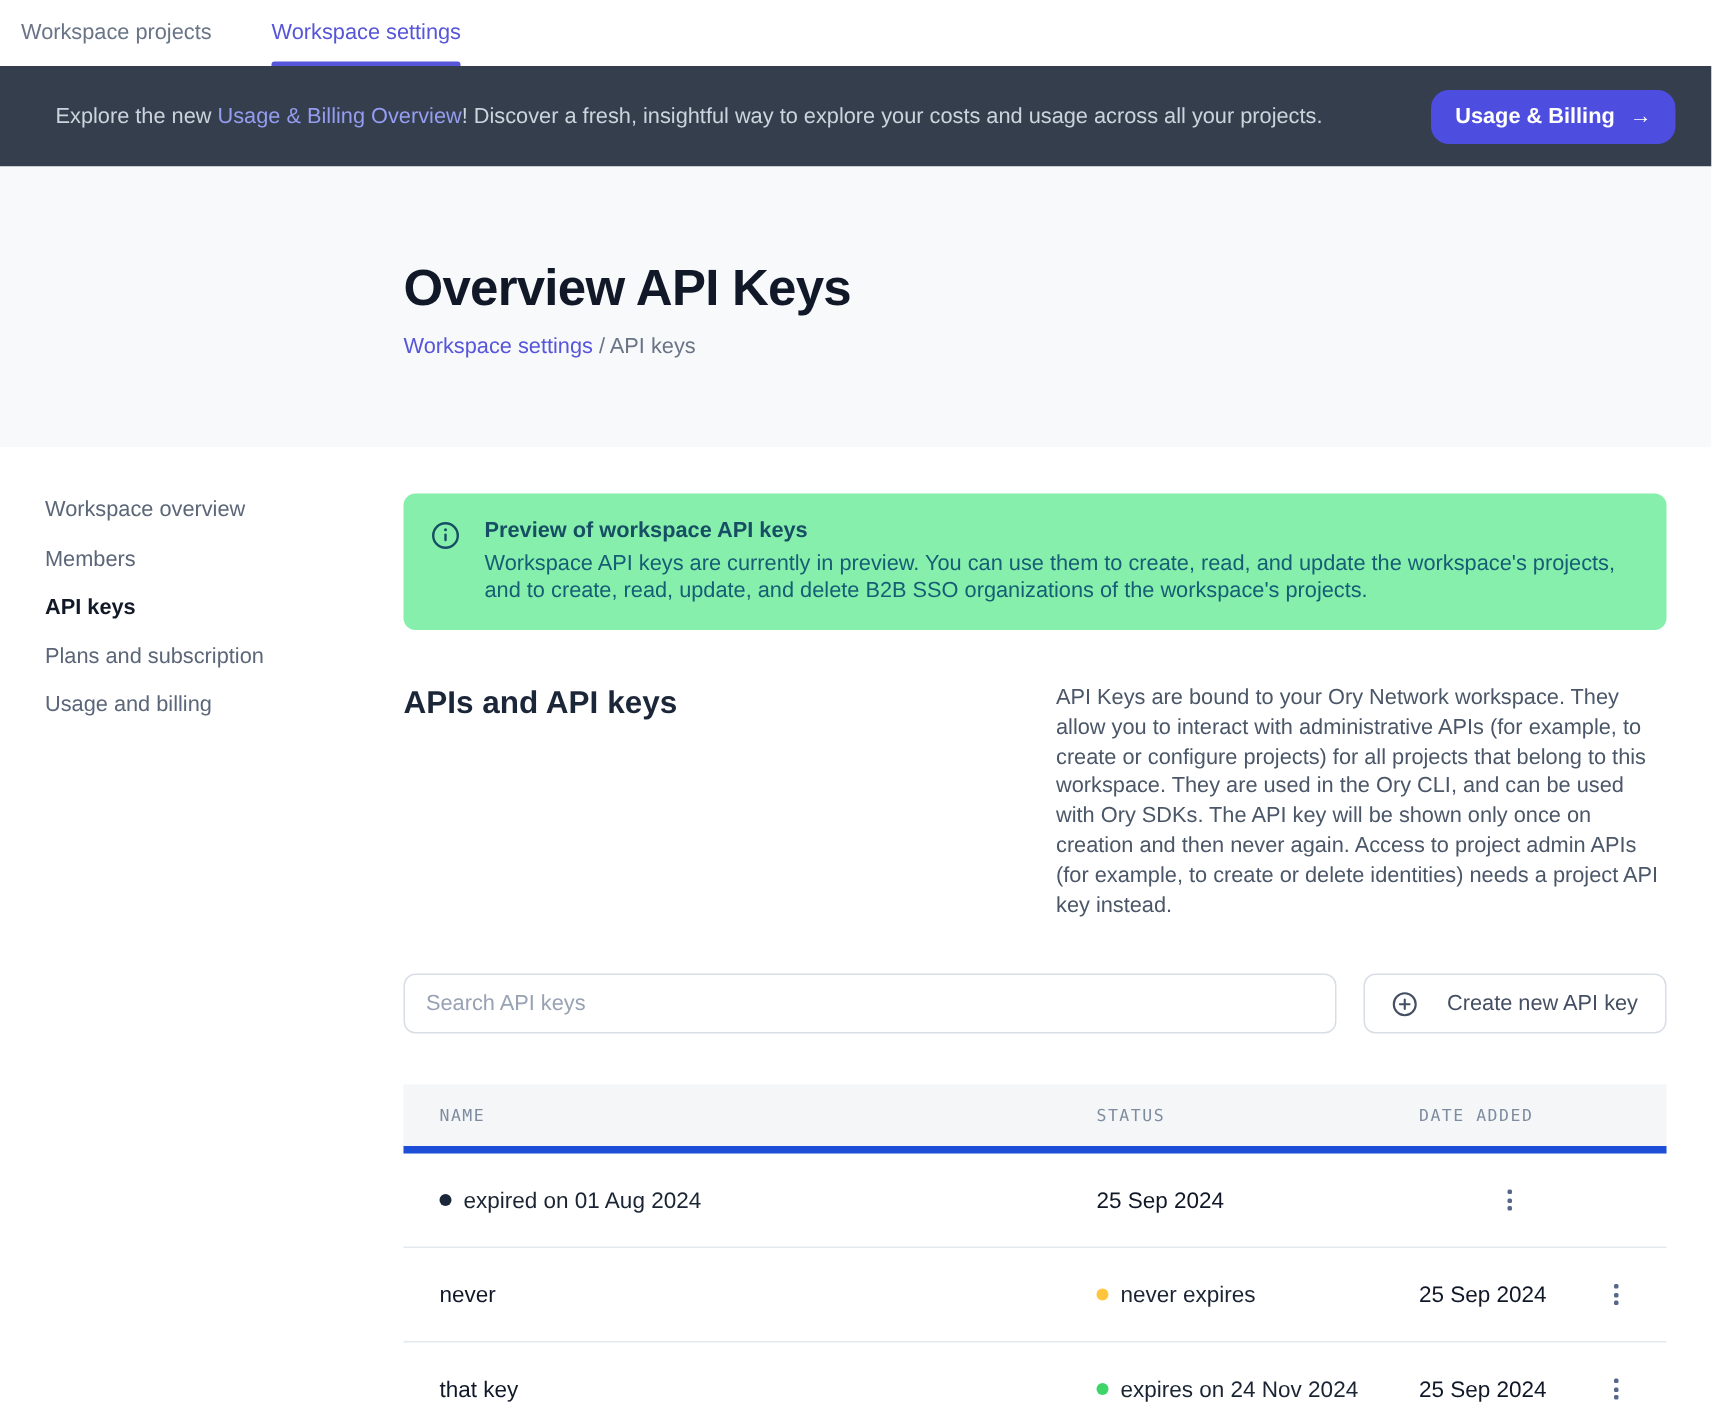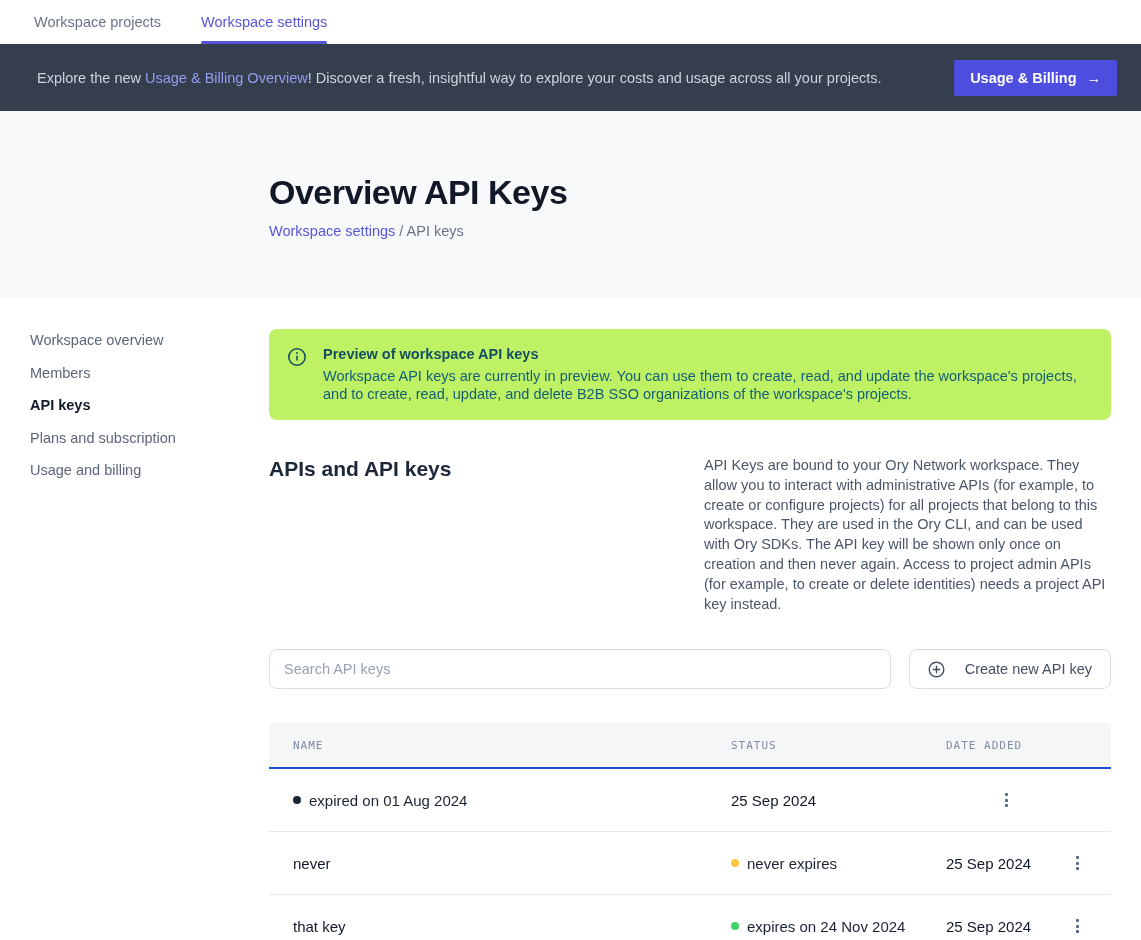--- a/index.html
+++ b/index.html
@@ -10,21 +10,21 @@
     color: #101828;
     overflow: hidden;
   }
 
   
   .topnav {
     height: 44px;
     background: #ffffff;
     display: flex;
     align-items: stretch;
-    padding-left: 34px;
+    padding-left: 14px;
     gap: 40px;
   }
   .tab {
     display: flex;
     align-items: center;
     font-size: 14.5px;
     color: #697586;
     cursor: pointer;
     position: relative;
   }
@@ -53,21 +53,21 @@
   }
   .banner-text a {
     color: #959df0;
     text-decoration: none;
     cursor: pointer;
   }
   .banner-btn {
     background: #4d4de0;
     color: #ffffff;
     border: none;
-    border-radius: 2px;
+    border-radius: 12px;
     font-family: "Liberation Sans", sans-serif;
     font-size: 14.5px;
     font-weight: 600;
     padding: 10px 16px;
     display: flex;
     align-items: center;
     gap: 10px;
     cursor: pointer;
   }
 
@@ -115,21 +115,21 @@
     color: #111827;
     font-weight: 700;
   }
   .main {
     width: 842px;
     padding-top: 31px;
   }
 
   
   .callout {
-    background: #bef264;
+    background: #86efac;
     border-radius: 8px;
     padding: 17px 20px 17px 18px;
     display: flex;
     gap: 16px;
   }
   .callout-icon {
     flex-shrink: 0;
     margin-top: 1px;
   }
   .callout-title {
@@ -201,21 +201,21 @@
 
   
   .table { margin-top: 34px; }
   .t-head {
     height: 46px;
     background: #f4f6f8;
     display: grid;
     grid-template-columns: 438px 215px 1fr 20px;
     align-items: center;
     padding: 0 24px;
-    border-bottom: 2px solid #1d4ed8;
+    border-bottom: 5px solid #1d4ed8;
   }
   .t-head .col {
     font-family: "DejaVu Sans Mono", monospace;
     font-size: 11px;
     letter-spacing: 1px;
     color: #7e8ca0;
   }
   .t-row {
     height: 63px;
     display: grid;

